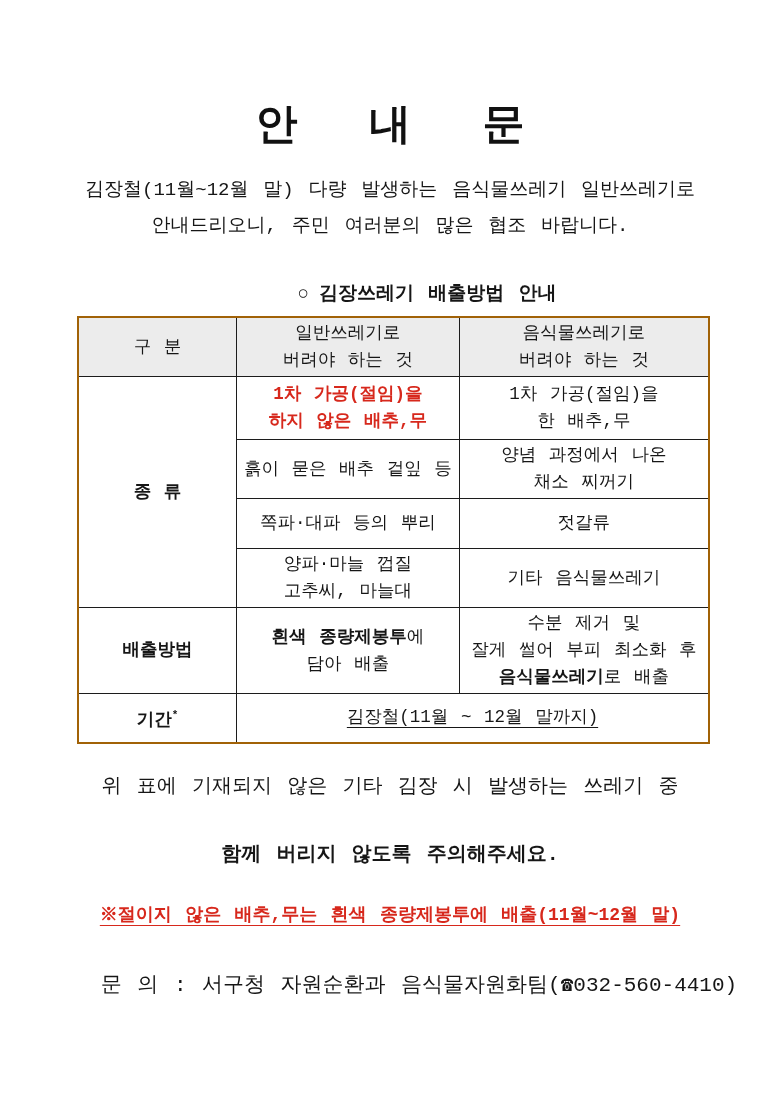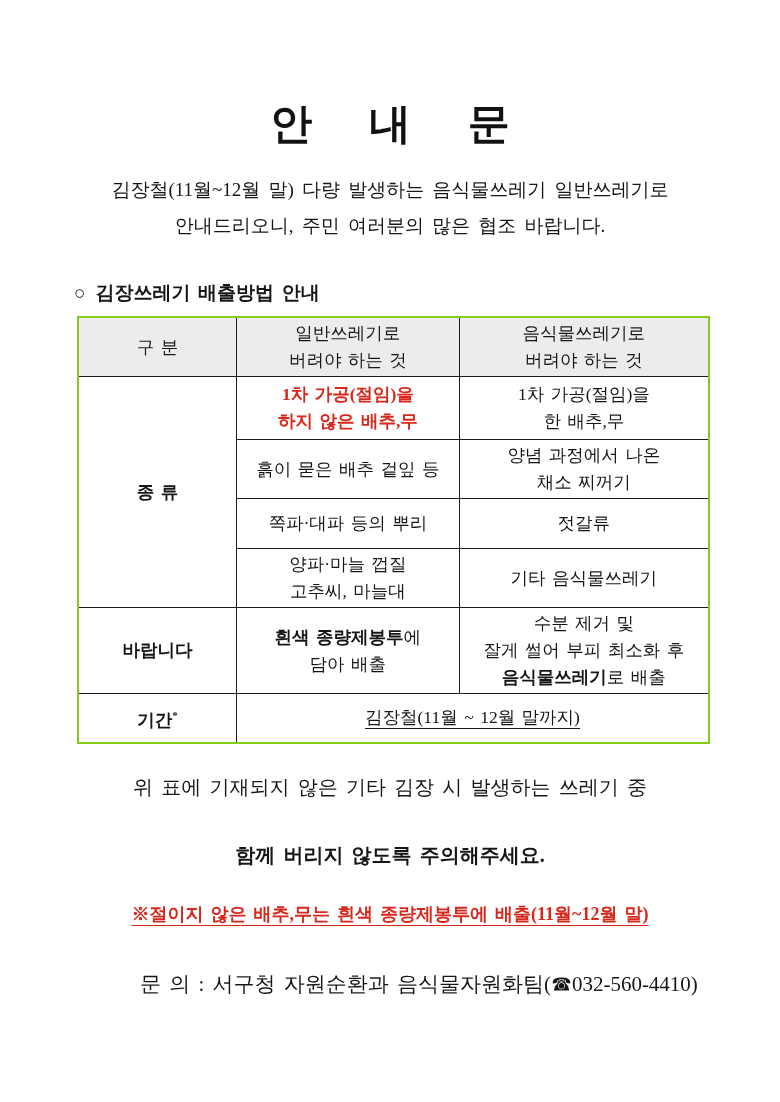--- a/index.html
+++ b/index.html
@@ -2,21 +2,21 @@
 <html style="--accent-red: #d7281c;"><head>
 <meta charset="utf-8">
 <style>
   html, body { margin: 0; padding: 0; background: #ffffff; }
   .page {
     position: relative;
     width: 780px;
     height: 1102px;
     margin: 0 auto;
     background: #ffffff;
-    font-family: Liberation Serif, serif;
+    font-family: Liberation Mono, monospace;
     color: #161616;
     overflow: hidden;
   }
   .title {
     margin: 0;
     padding-top: 96px;
     text-align: center;
     font-size: 42px;
     font-weight: 800;
     letter-spacing: 0.55em;
@@ -29,28 +29,29 @@
     font-size: 19px;
     line-height: 36px;
     font-weight: 500;
     word-spacing: 0.18em;
   }
   .section-head {
     margin: 36px 0 10px 74px;
     font-size: 19px;
     font-weight: 700;
     word-spacing: 0.15em;
+    text-align: center;
   }
   .section-head .bullet { font-weight: 400; margin-right: 10px; }
   table.disposal {
     border-collapse: collapse;
     margin-left: 77px;
     width: 633px;
     table-layout: fixed;
-    border: 2px solid #84cc16;
+    border: 2px solid #a16207;
   }
   table.disposal th, table.disposal td {
     border: 1.4px solid #1c1c1c;
     text-align: center;
     vertical-align: middle;
     font-size: 17.5px;
     line-height: 27px;
     padding: 2px 4px;
     word-spacing: 0.12em;
   }
@@ -169,21 +170,21 @@
       <tr class="h-r4">
         <td>
           <span>양파·마늘 껍질</span><br>
           <span>고추씨, 마늘대</span>
         </td>
         <td>
           <span>기타 음식물쓰레기</span>
         </td>
       </tr>
       <tr class="h-method">
-        <td class="row-label">바랍니다</td>
+        <td class="row-label">배출방법</td>
         <td>
           <span class="bold">흰색 종량제봉투</span><span>에</span><br>
           <span>담아 배출</span>
         </td>
         <td>
           <span>수분 제거 및</span><br>
           <span>잘게 썰어 부피 최소화 후</span><br>
           <span class="bold">음식물쓰레기</span><span>로 배출</span>
         </td>
       </tr>

